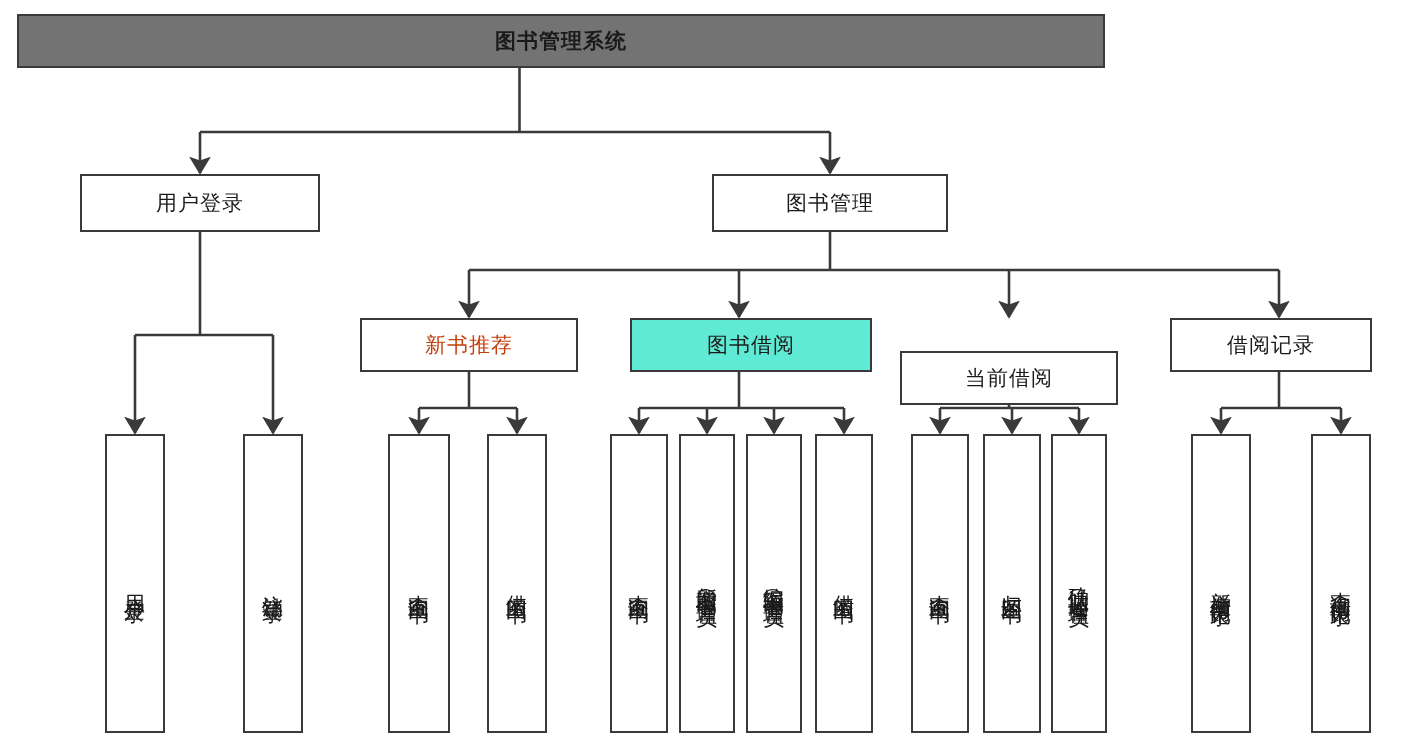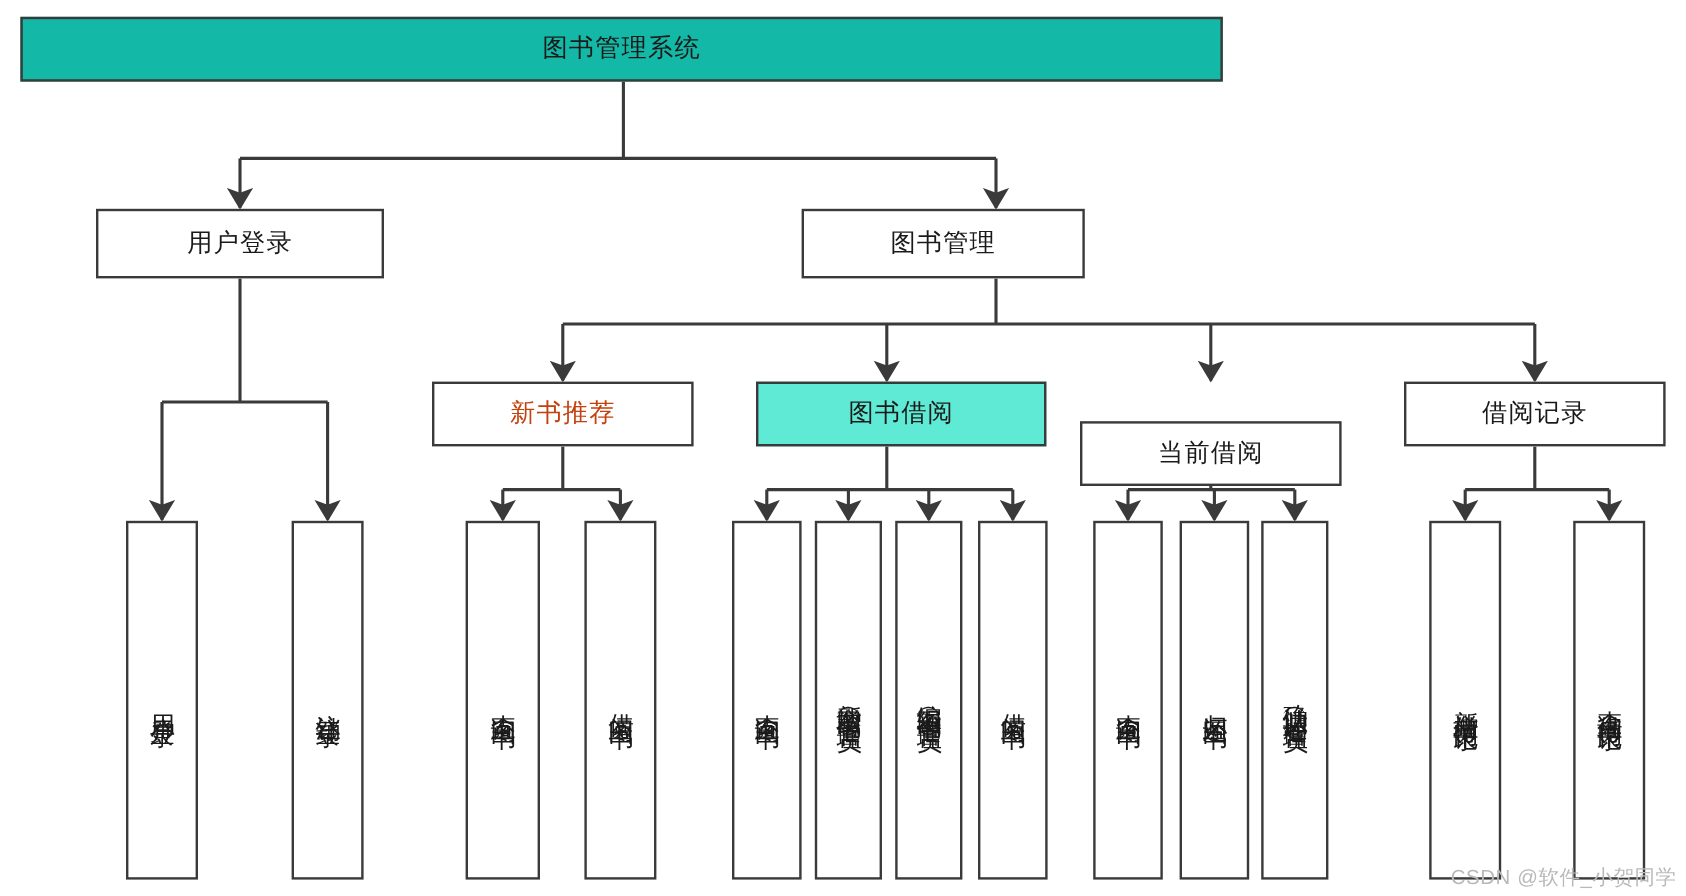--- a/index.html
+++ b/index.html
@@ -109,39 +109,39 @@
         <path d="M1012,408 L1012,433" marker-end="url(#arrow)"></path>
         <path d="M1079,408 L1079,433" marker-end="url(#arrow)"></path>
         <path d="M1279,372 L1279,408"></path>
         <path d="M1221,408 L1341,408"></path>
         <path d="M1221,408 L1221,433" marker-end="url(#arrow)"></path>
         <path d="M1341,408 L1341,433" marker-end="url(#arrow)"></path>
       </g>
   </svg>
 
   <div id="nodes">
-      <div class="node horiz" style="left: 17px; top: 14px; width: 1002px; height: 54px; border-color: rgb(58, 58, 58); background: #14b8a6; color: rgb(26, 26, 26);">
+      <div class="node horiz" style="left: 17px; top: 14px; width: 1088px; height: 54px; border-color: rgb(58, 58, 58); background: #737373; color: rgb(26, 26, 26); font-weight: bold;">
         <span class="node-label">图书管理系统</span>
       </div>
       <div class="node horiz" style="left: 80px; top: 174px; width: 240px; height: 58px; border-color: rgb(58, 58, 58); background: rgb(255, 255, 255); color: rgb(26, 26, 26);">
         <span class="node-label">用户登录</span>
       </div>
-      <div class="node horiz" style="left: 668px; top: 174px; width: 236px; height: 58px; border-color: rgb(58, 58, 58); background: rgb(255, 255, 255); color: rgb(26, 26, 26);">
+      <div class="node horiz" style="left: 712px; top: 174px; width: 236px; height: 58px; border-color: rgb(58, 58, 58); background: rgb(255, 255, 255); color: rgb(26, 26, 26);">
         <span class="node-label">图书管理</span>
       </div>
       <div class="node horiz" style="left: 360px; top: 318px; width: 218px; height: 54px; border-color: rgb(58, 58, 58); background: rgb(255, 255, 255); color: #c2410c;">
         <span class="node-label">新书推荐</span>
       </div>
       <div class="node horiz" style="left: 630px; top: 318px; width: 242px; height: 54px; border-color: rgb(58, 58, 58); background: #5eead4; color: rgb(26, 26, 26);">
         <span class="node-label">图书借阅</span>
       </div>
       <div class="node horiz" style="left: 900px; top: 318px; width: 218px; height: 54px; border-color: rgb(58, 58, 58); background: rgb(255, 255, 255); color: rgb(26, 26, 26); margin-top: 33px;">
         <span class="node-label">当前借阅</span>
       </div>
-      <div class="node horiz" style="left: 1170px; top: 318px; width: 218px; height: 54px; border-color: rgb(58, 58, 58); background: rgb(255, 255, 255); color: rgb(26, 26, 26);">
+      <div class="node horiz" style="left: 1170px; top: 318px; width: 202px; height: 54px; border-color: rgb(58, 58, 58); background: rgb(255, 255, 255); color: rgb(26, 26, 26);">
         <span class="node-label">借阅记录</span>
       </div>
       <div class="node vert" style="left: 105px; top: 434px; width: 60px; height: 299px; border-color: rgb(58, 58, 58); background: rgb(255, 255, 255); color: rgb(26, 26, 26);">
         <span class="node-label">用户登录</span>
       </div>
       <div class="node vert" style="left: 243px; top: 434px; width: 60px; height: 299px; border-color: rgb(58, 58, 58); background: rgb(255, 255, 255); color: rgb(26, 26, 26);">
         <span class="node-label">注销登录</span>
       </div>
       <div class="node vert" style="left: 388px; top: 434px; width: 62px; height: 299px; border-color: rgb(58, 58, 58); background: rgb(255, 255, 255); color: rgb(26, 26, 26);">
         <span class="node-label">查询图书</span>
@@ -171,14 +171,13 @@
         <span class="node-label">确认归还（管理员）</span>
       </div>
       <div class="node vert" style="left: 1191px; top: 434px; width: 60px; height: 299px; border-color: rgb(58, 58, 58); background: rgb(255, 255, 255); color: rgb(26, 26, 26);">
         <span class="node-label">新增借阅记录</span>
       </div>
       <div class="node vert" style="left: 1311px; top: 434px; width: 60px; height: 299px; border-color: rgb(58, 58, 58); background: rgb(255, 255, 255); color: rgb(26, 26, 26);">
         <span class="node-label">查询借阅记录</span>
       </div>
     </div>
 
-  <div id="watermark">CSDN @软件_小贺同学</div>
 </div>
 
 </body></html>

